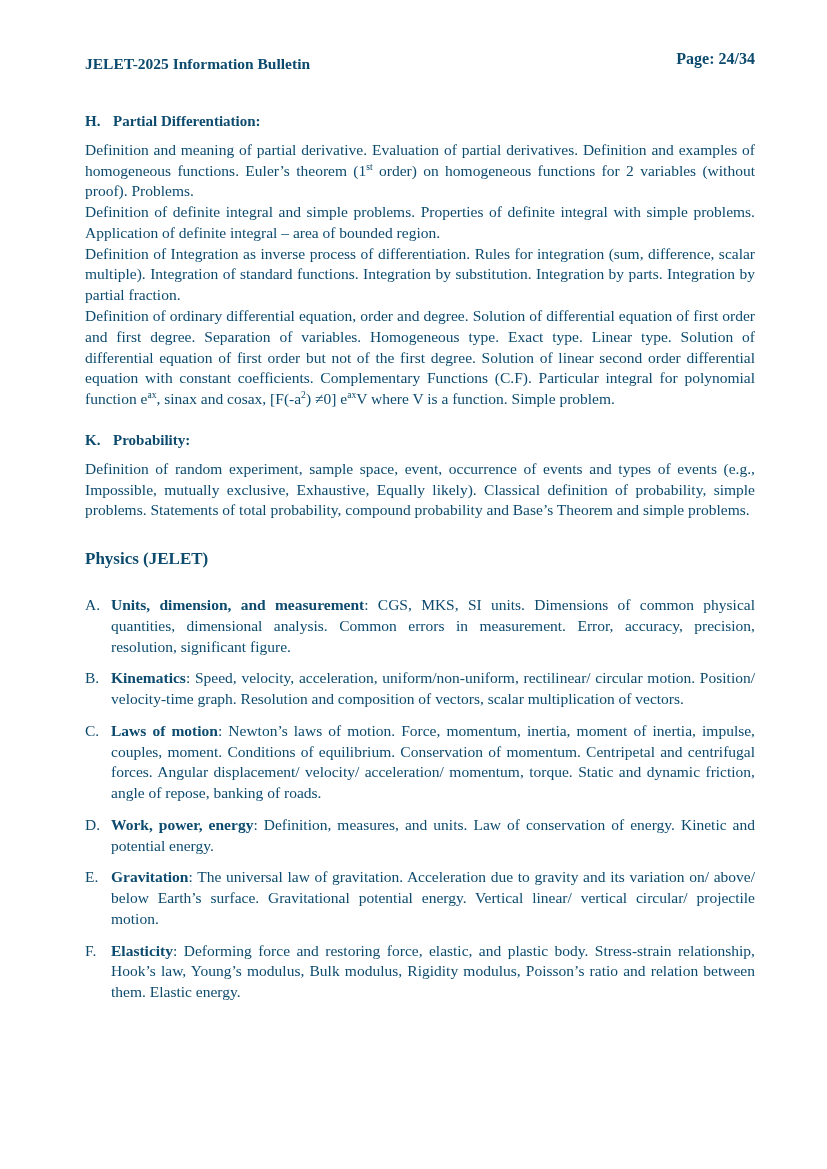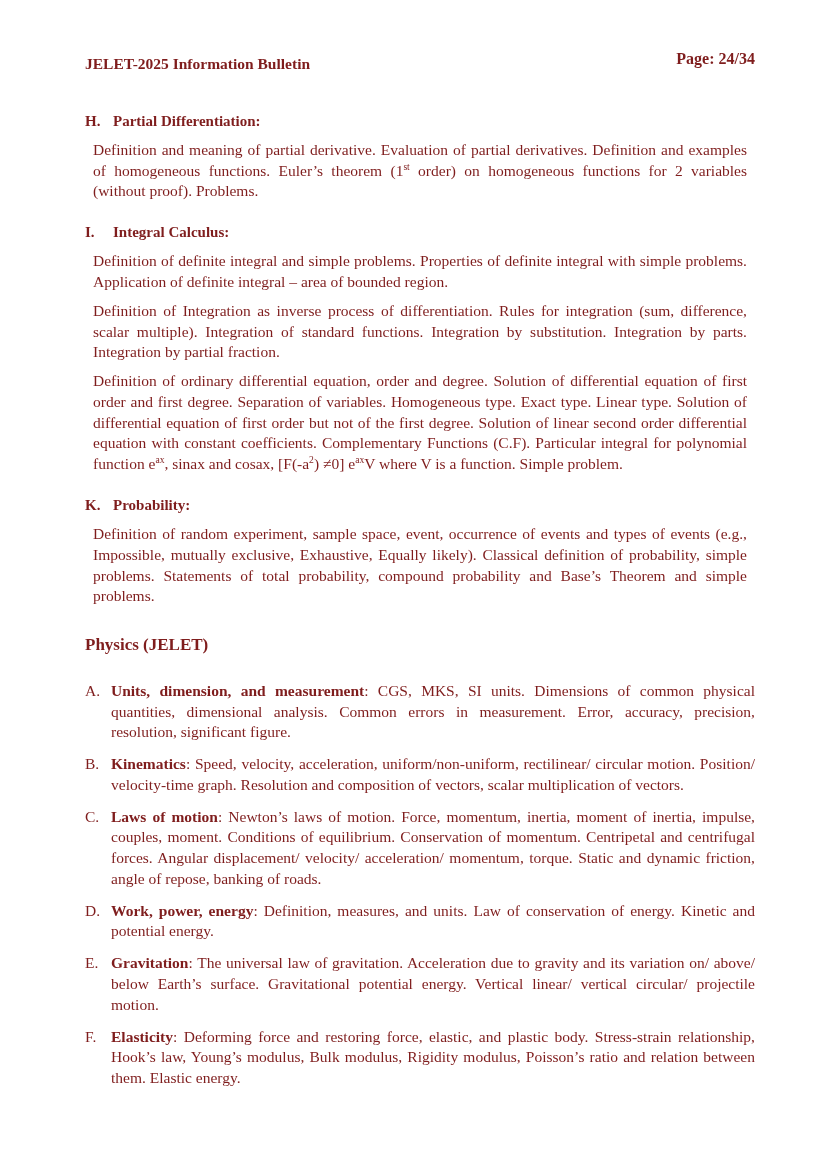--- a/index.html
+++ b/index.html
@@ -5,21 +5,21 @@
   html, body {
     margin: 0;
     padding: 0;
     background: #ffffff;
   }
   .page {
     width: 827px;
     height: 1169px;
     margin: 0 auto;
     background: #ffffff;
-    color: #7f1d1d;
+    color: #0c4a6e;
     font-family: "Liberation Serif", "DejaVu Serif", serif;
     font-size: 15.5px;
     line-height: 1.34;
     box-sizing: border-box;
     padding: 48px 72px 20px 85px;
     overflow: hidden;
   }
   .hdr {
     display: flex;
     justify-content: space-between;
@@ -41,21 +41,21 @@
     margin: 20px 0 9px 0;
   }
   .sec:first-of-type .sec-head {
     margin-top: 0;
   }
   .sec-label {
     display: inline-block;
     min-width: 28px;
   }
   .sec p {
-    margin: 8px;
+    margin: 0;
     text-align: justify;
   }
   sup {
     font-size: 62%;
     line-height: 0;
     vertical-align: super;
   }
   .physics-head {
     font-weight: bold;
     font-size: 17px;
@@ -87,23 +87,20 @@
   <div>
 
     <div class="sec">
       <div class="sec-head">
         <span class="sec-label">H.</span><span>Partial Differentiation:</span>
       </div>
       <p><span>Definition and meaning of partial derivative. Evaluation of partial derivatives. Definition and examples of homogeneous functions. Euler’s theorem (1</span><sup>st</sup><span> order) on homogeneous functions for 2 variables (without proof). Problems.</span></p>
     </div>
 
     <div class="sec">
-      <div class="sec-head">
-        <span class="sec-label">I.</span><span>Integral Calculus:</span>
-      </div>
       <p><span>Definition of definite integral and simple problems. Properties of definite integral with simple problems. Application of definite integral – area of bounded region.</span></p>
       <p><span>Definition of Integration as inverse process of differentiation. Rules for integration (sum, difference, scalar multiple). Integration of standard functions. Integration by substitution. Integration by parts. Integration by partial fraction.</span></p>
     </div>
 
     <div class="sec">
       <p><span>Definition of ordinary differential equation, order and degree. Solution of differential equation of first order and first degree. Separation of variables. Homogeneous type. Exact type. Linear type. Solution of differential equation of first order but not of the first degree. Solution of linear second order differential equation with constant coefficients. Complementary Functions (C.F). Particular integral for polynomial function e</span><sup>ax</sup><span>, sinax and cosax, [F(-a</span><sup>2</sup><span>) ≠0] e</span><sup>ax</sup><span>V where V is a function. Simple problem.</span></p>
     </div>
 
     <div class="sec">
       <div class="sec-head">

